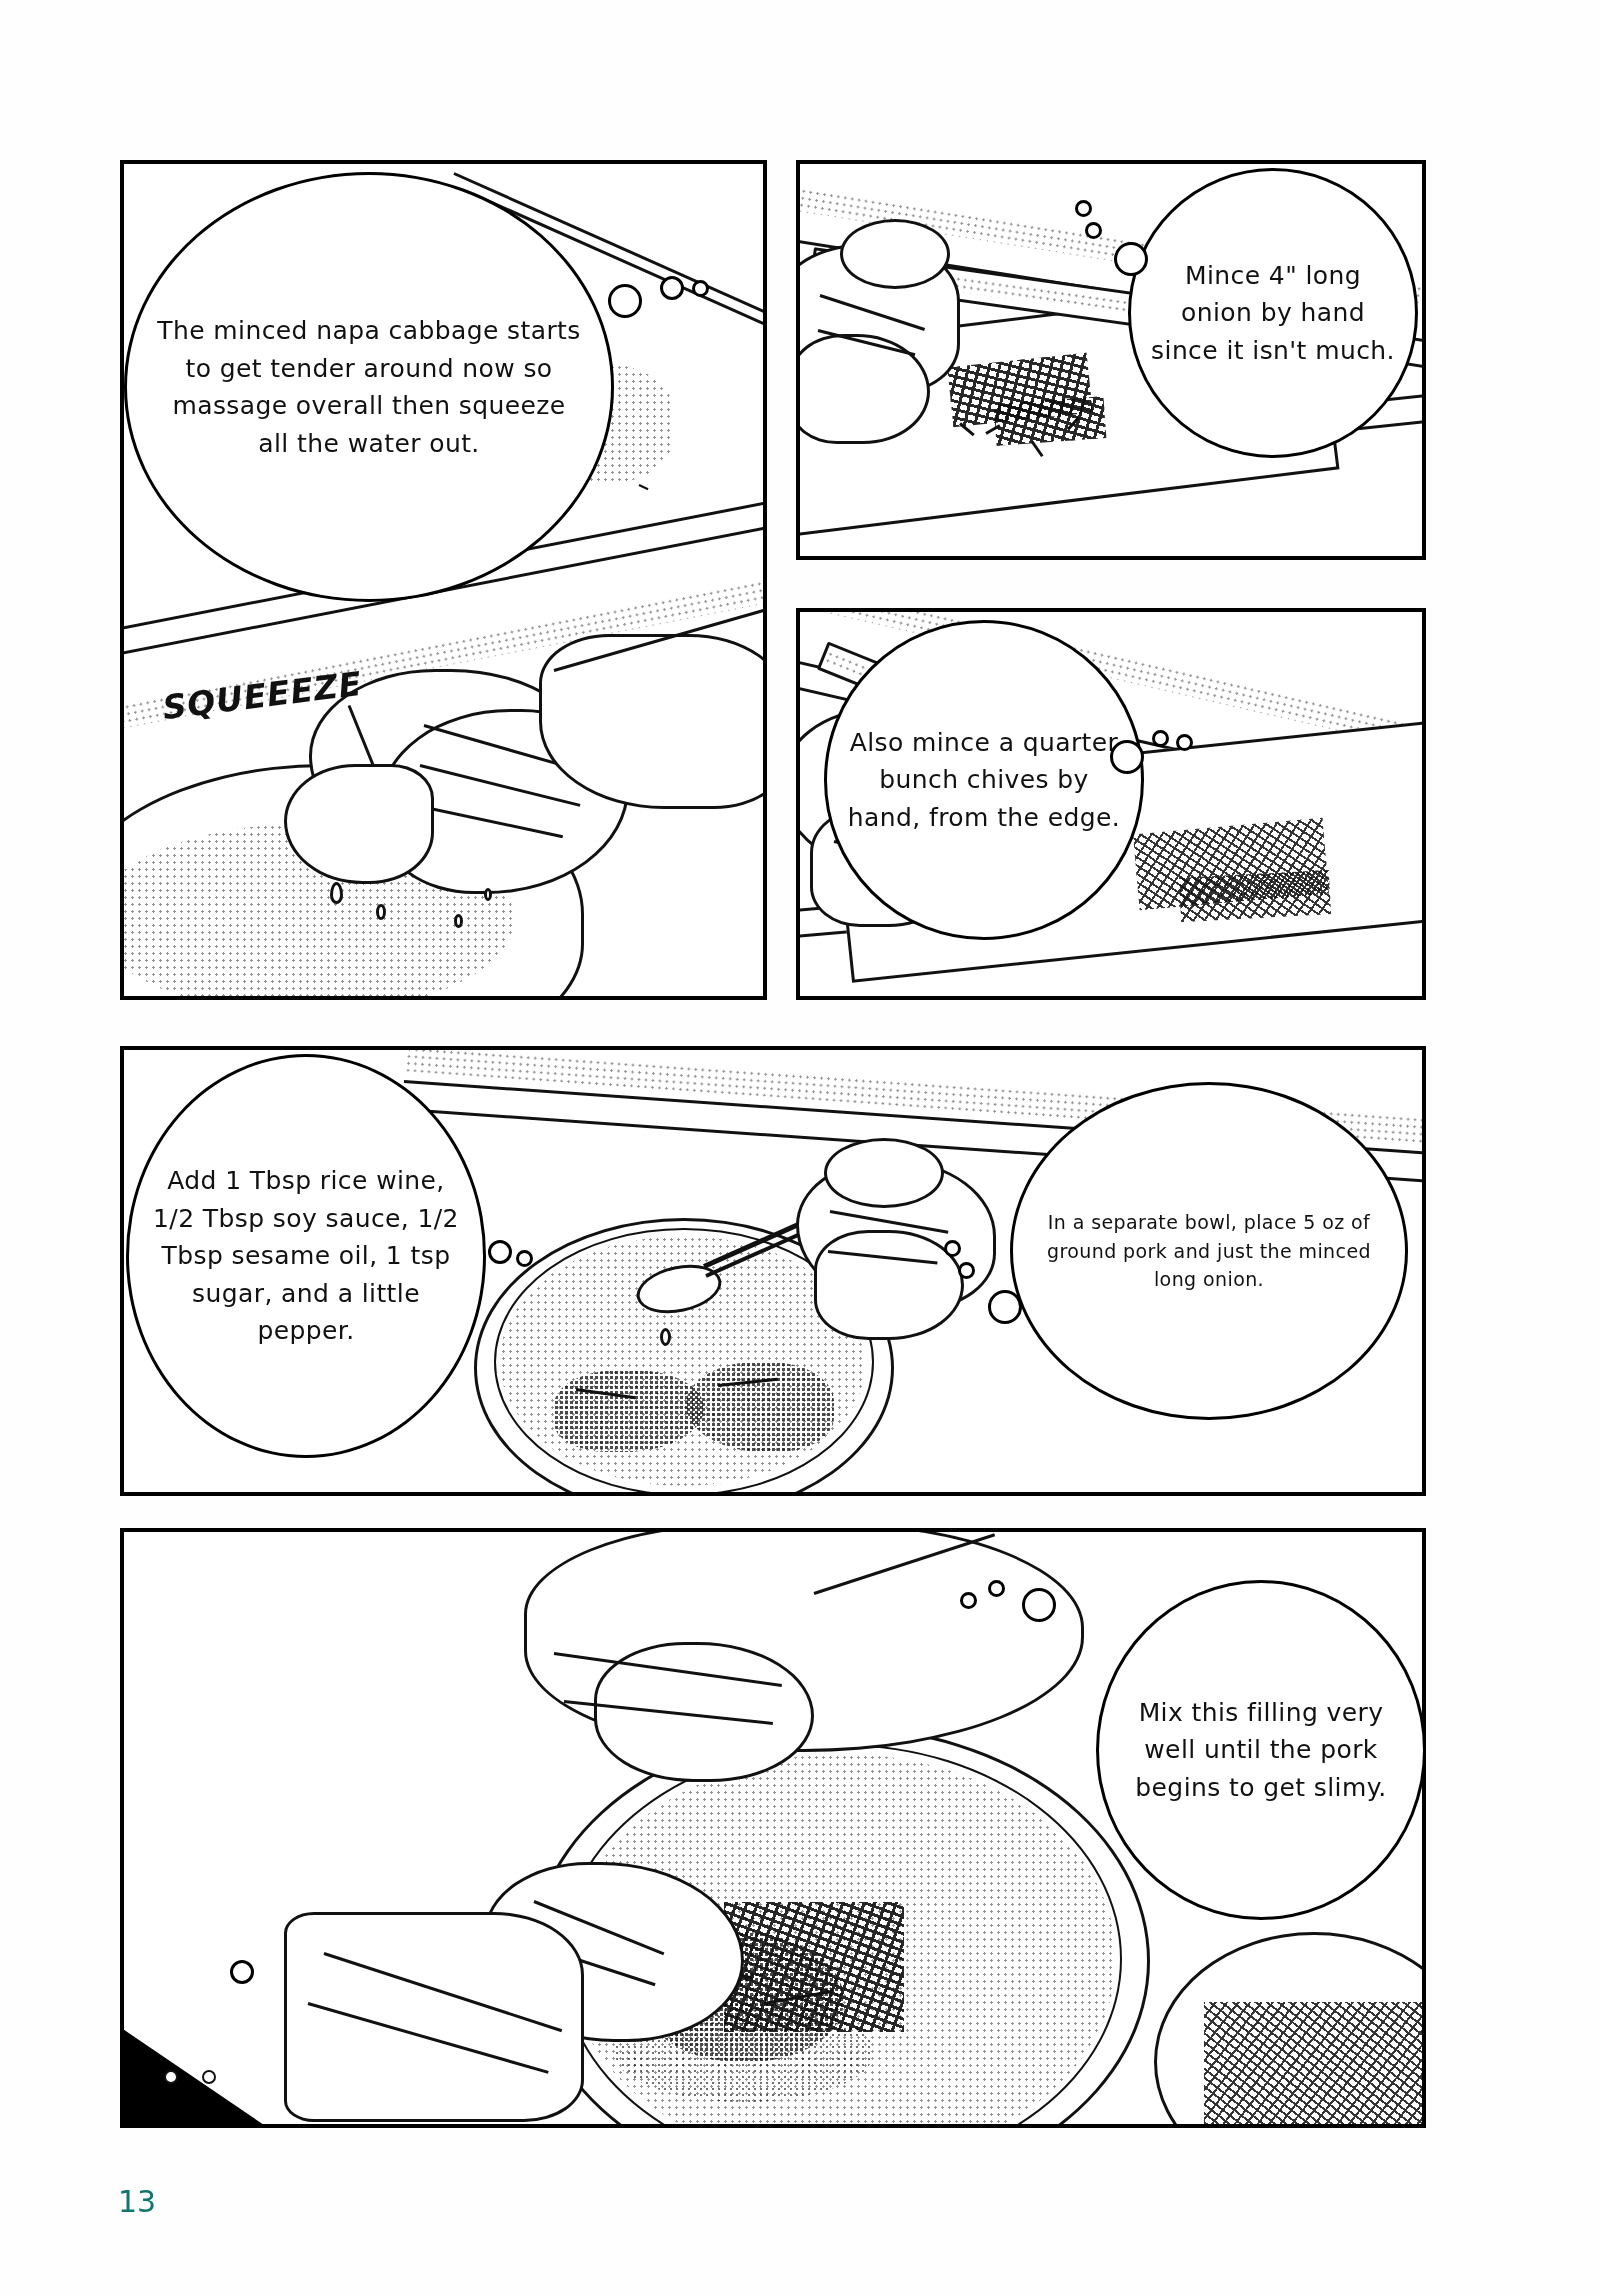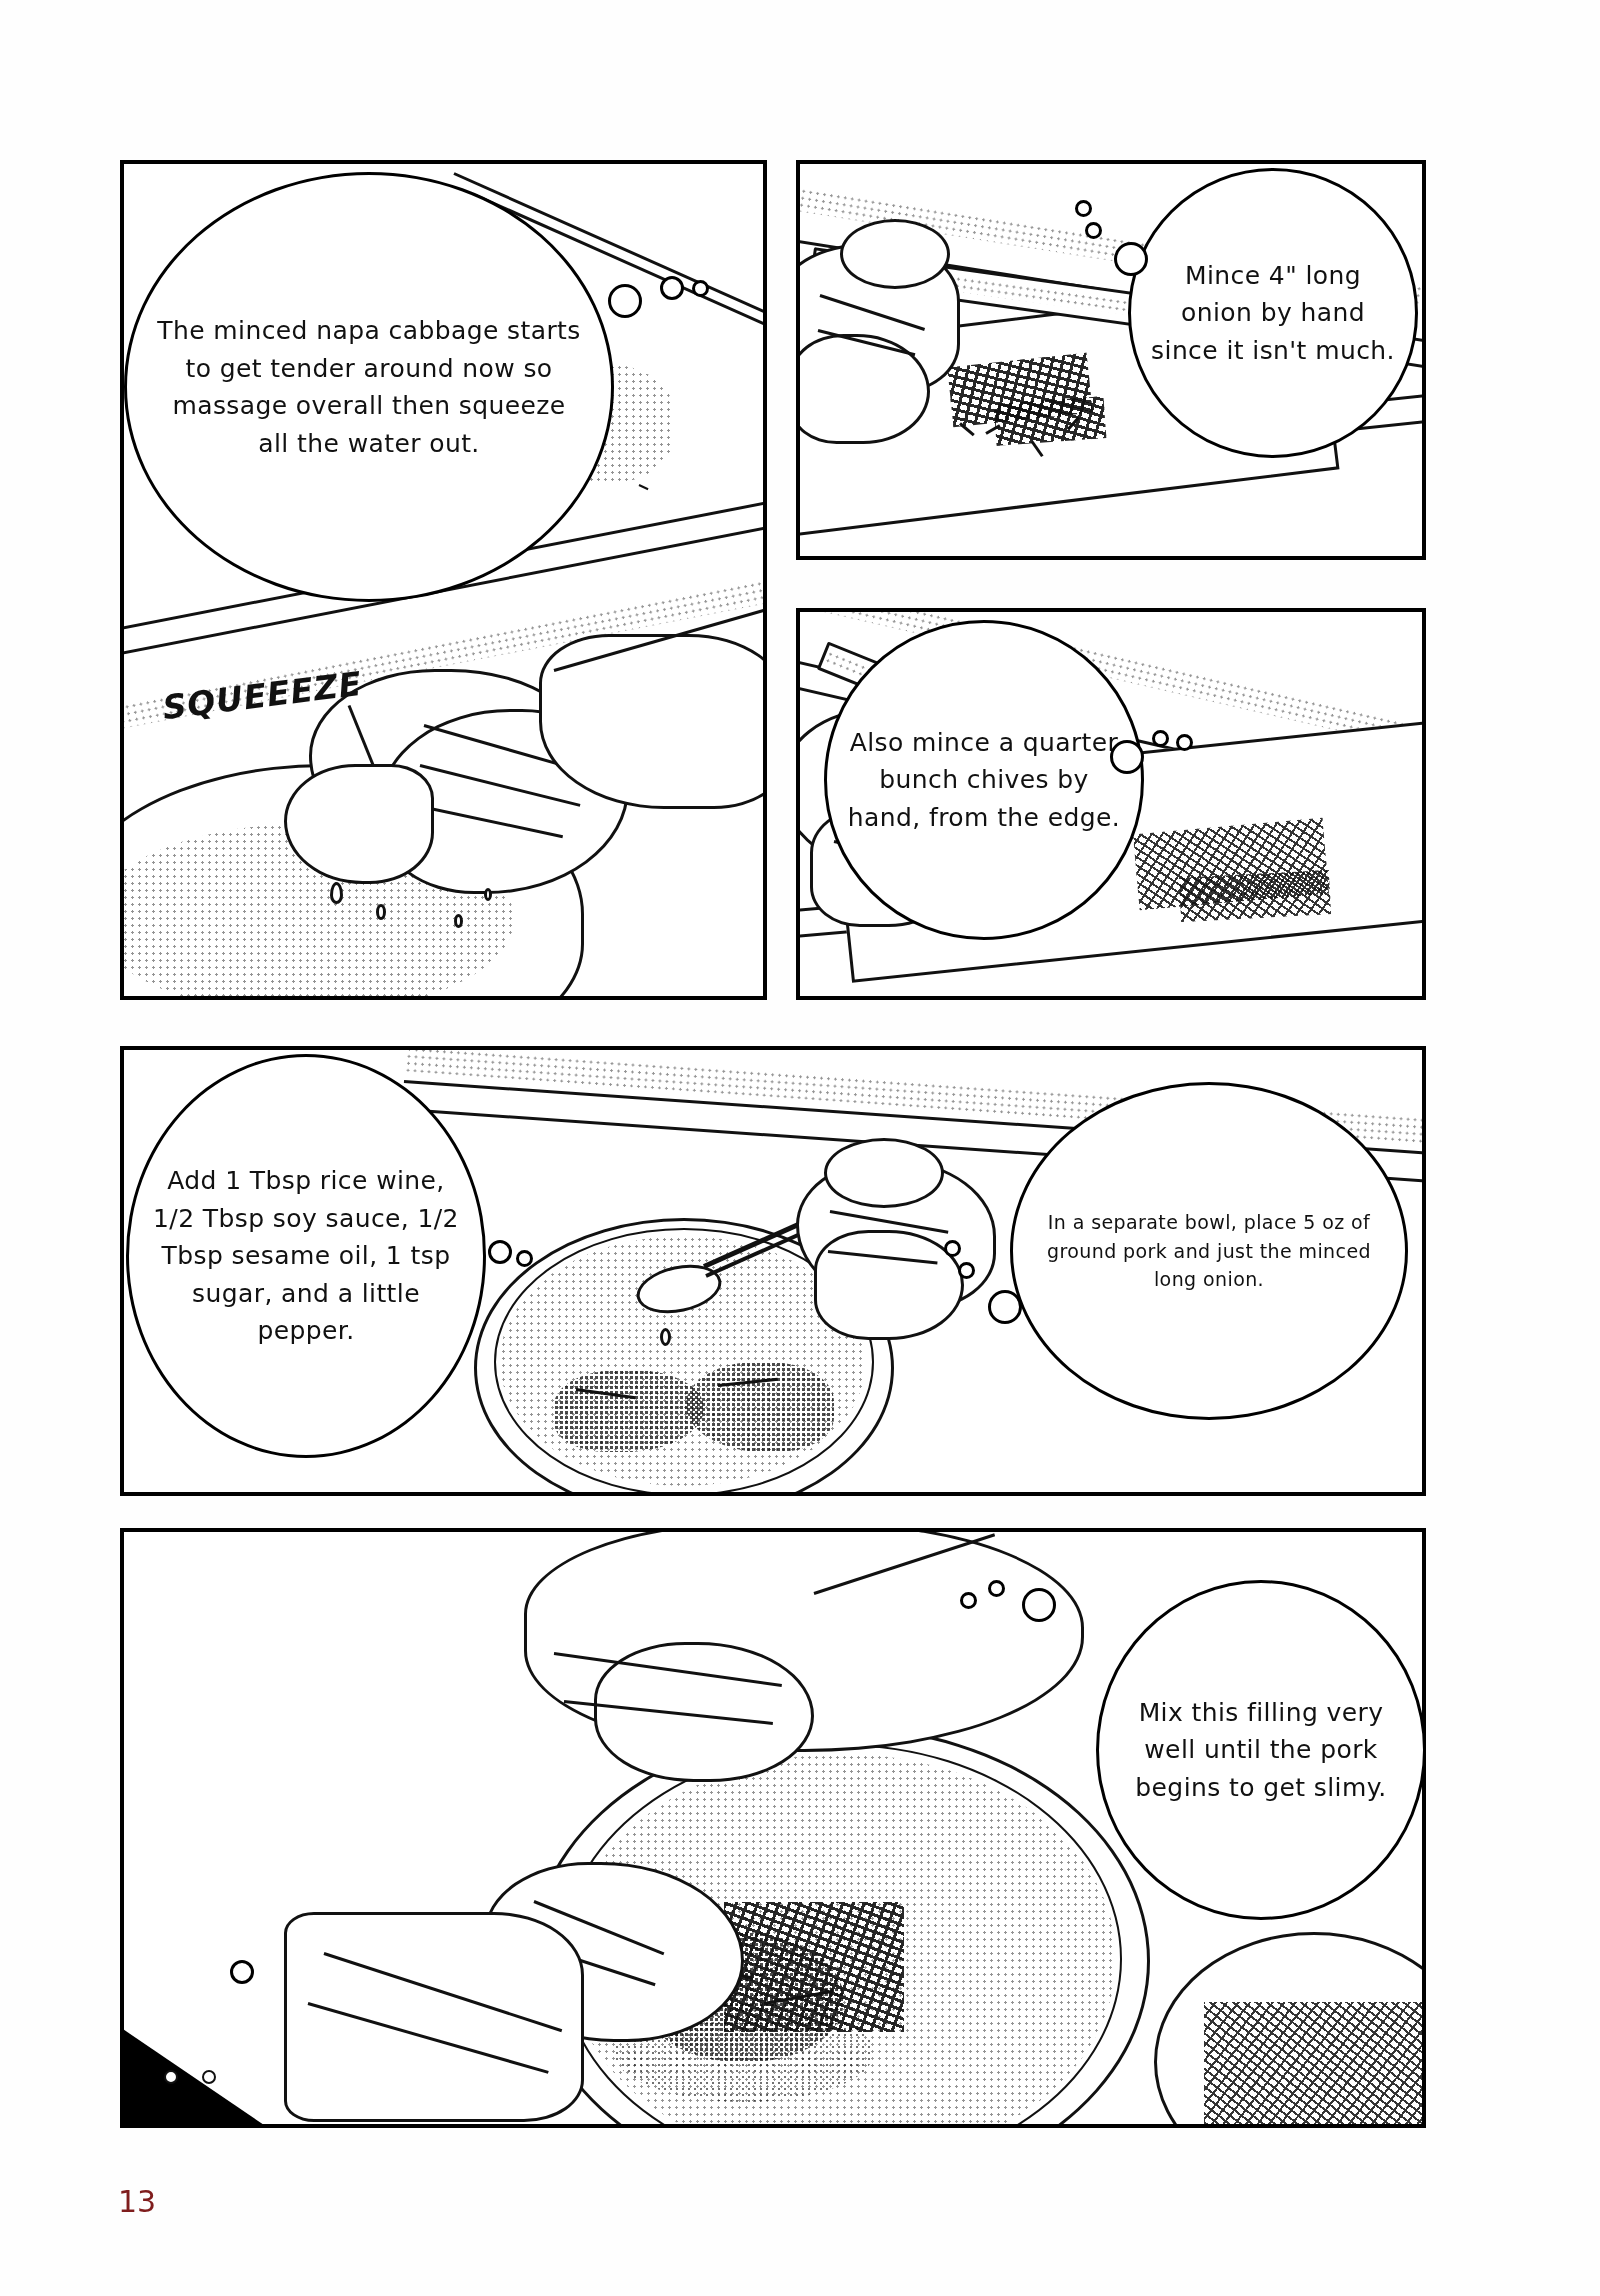--- a/index.html
+++ b/index.html
@@ -110,21 +110,21 @@
     font-size: 21px;
     color: #111;
     letter-spacing: .2px;
     z-index: 6;
   }
 
   .page-number {
     position: absolute;
     font-family: "DejaVu Sans", sans-serif;
     font-size: 30px;
-    color: #7f1d1d;
+    color: #0f766e;
   }
 
   
   .board {
     position: absolute;
     background: #fff;
     border: 3px solid #111;
     box-sizing: border-box;
   }
   .bowl {

